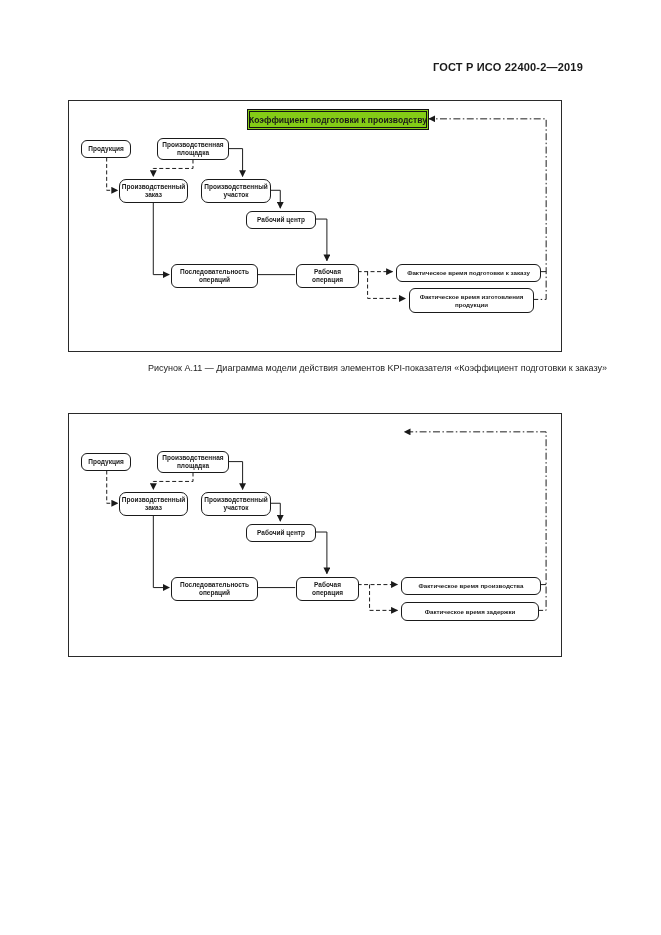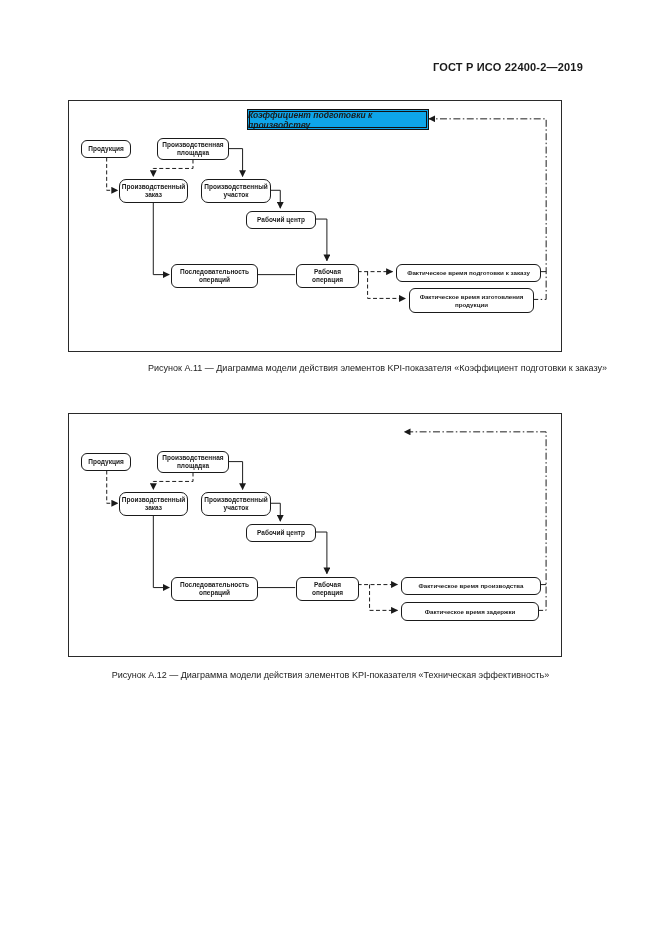--- a/index.html
+++ b/index.html
@@ -15,23 +15,23 @@
   svg.wires{position:absolute;left:0;top:0;width:100%;height:100%;}
   .dash{stroke-dasharray:4 2.5;}
   .dashdot{stroke-dasharray:7 2.5 1.5 2.5;}
   .node{
     position:absolute;box-sizing:border-box;background:#fff;border:1.2px solid #1a1a1a;
     border-radius:6px;display:flex;align-items:center;justify-content:center;text-align:center;
     font-weight:bold;font-size:6.5px;line-height:1.18;padding:1px 2px;
   }
   .thick{border-width:1.9px;border-radius:7px;}
   .title-box{
-    position:absolute;top:8px;height:21px;box-sizing:border-box;background:#0ea5e9;
-    border:1px solid #111;display:flex;align-items:center;justify-content:flex-start;
-    font-weight:bold;font-size:8.5px;font-style:italic;
+    position:absolute;top:8px;height:21px;box-sizing:border-box;background:#84cc16;
+    border:1px solid #111;display:flex;align-items:center;justify-content:center;
+    font-weight:bold;font-size:8.5px;
   }
   .title-box::before{content:"";position:absolute;inset:1px;border:1.6px solid #111;pointer-events:none;}
   .caption{position:absolute;left:0;width:100%;text-align:center;font-size:9px;color:#222;}
   .cap1{top:363px;padding-left:47px;}
   .cap2{top:670px;}
   .pagenum{position:absolute;top:837px;right:78px;font-size:10px;color:#222;}
 </style>
 </head>
 <body>
 
@@ -141,17 +141,16 @@
       <span>Рабочая операция</span>
     </div>
     <div class="node" style="left:332px;top:163px;width:140px;height:18px;font-size:6.2px;">
       <span>Фактическое время производства</span>
     </div>
     <div class="node" style="left:332px;top:188px;width:138px;height:19px;font-size:6.2px;">
       <span>Фактическое время задержки</span>
     </div>
   </div>
 
-  <div class="caption cap2">Рисунок А.12 — Диаграмма модели действия элементов KPI-показателя «Техническая эффективность»</div>
 
   <div class="pagenum">49</div>
 
 </div>
 
 </body></html>

